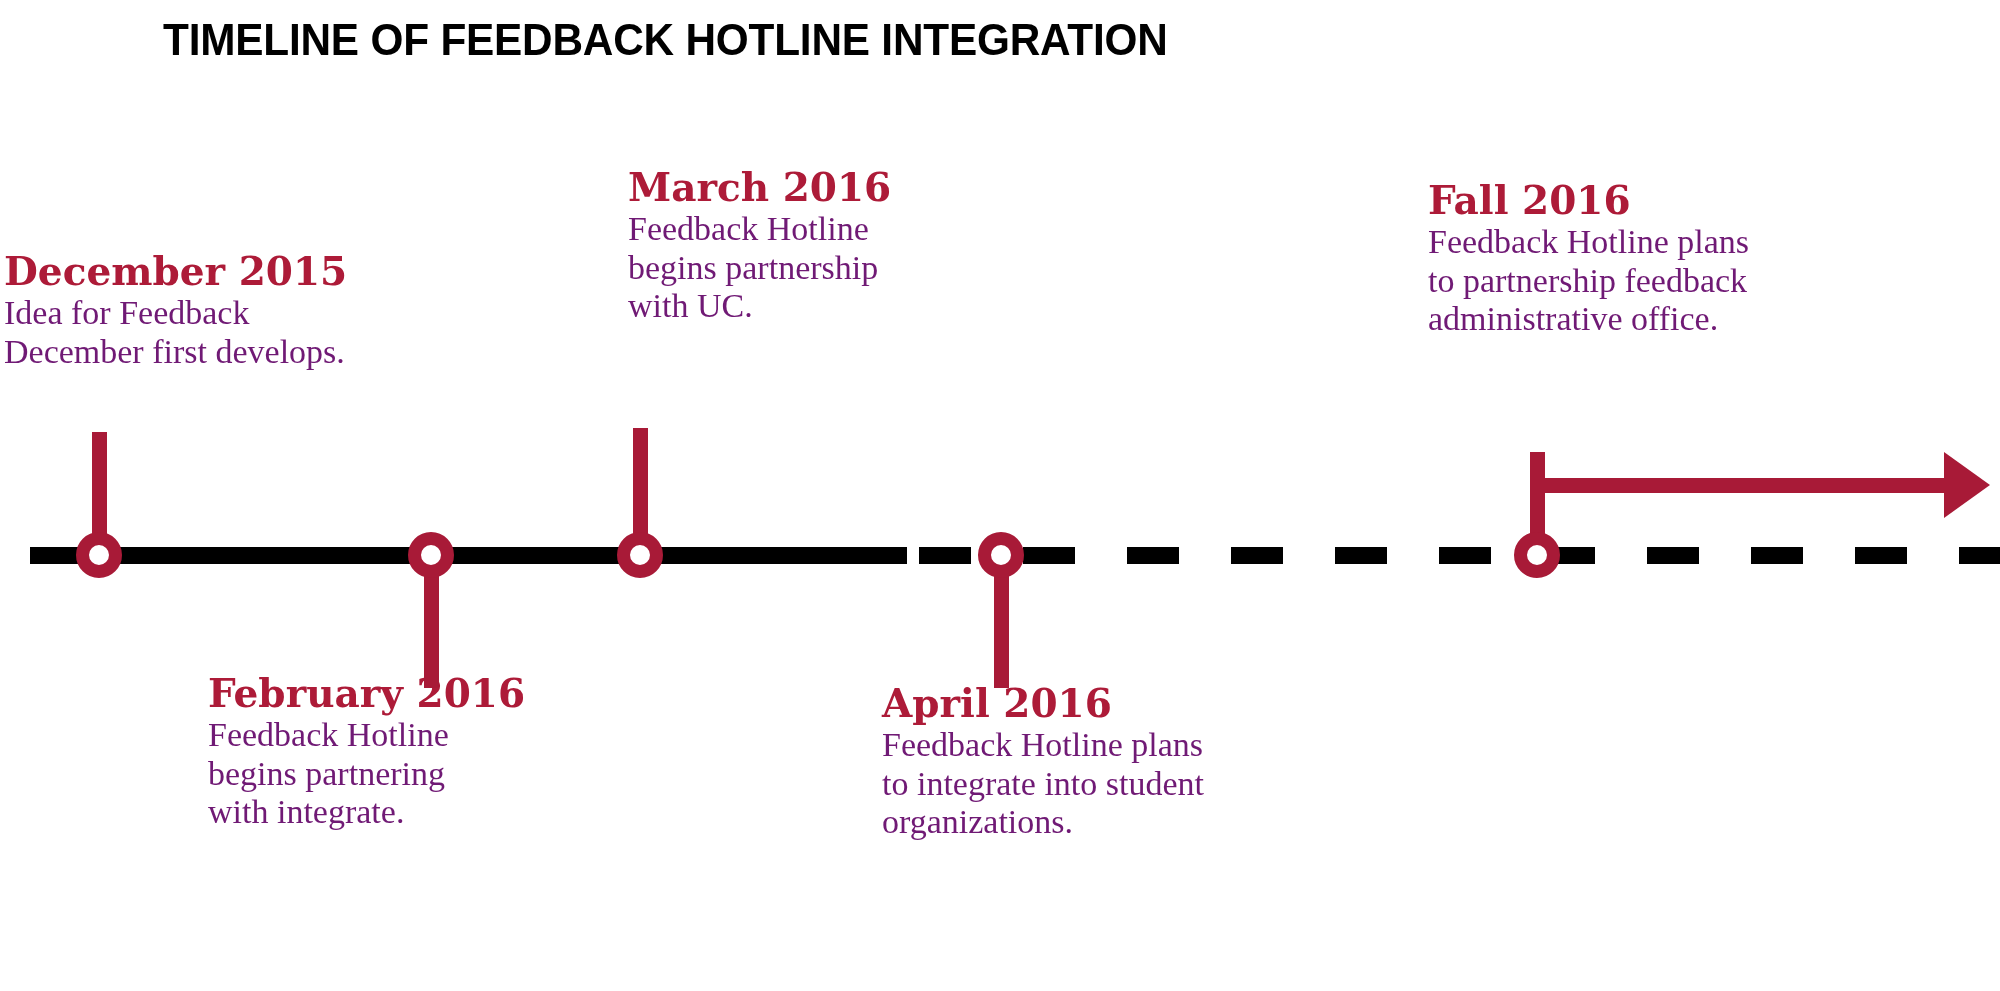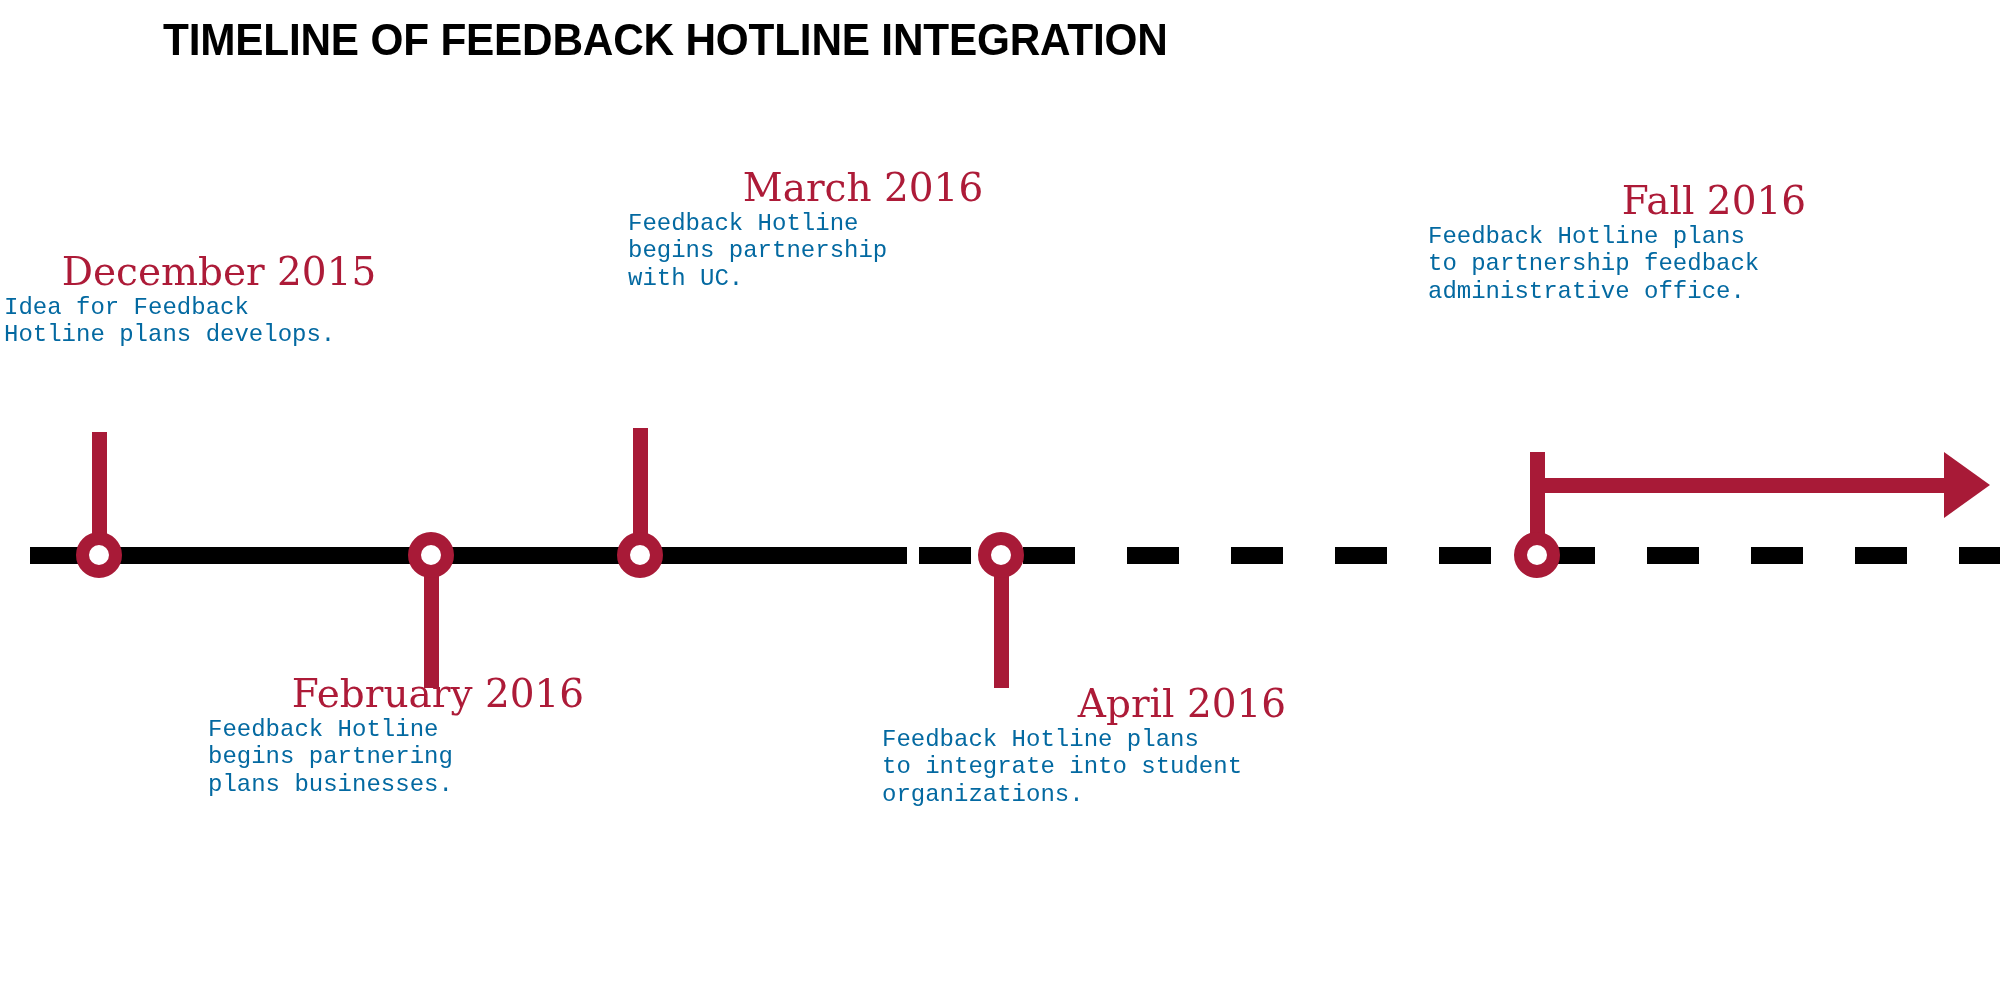--- a/index.html
+++ b/index.html
@@ -80,33 +80,32 @@
     border-left: 46px solid #A81A37;
     z-index: 4;
   }
 
   
   .event {
     position: absolute;
   }
   .event-heading {
     font-family: "DejaVu Serif", "Liberation Serif", serif;
-    font-weight: normal;
+    font-weight: bold;
     font-size: 39px;
     color: #AD1B38;
     line-height: 1.06;
     white-space: nowrap;
     margin: 0 0 2px 0;
-    text-align: center;
   }
   .event-body {
-    font-family: Liberation Mono, monospace;
+    font-family: Liberation Serif, serif;
     font-weight: normal;
-    font-size: 24px;
-    color: #0369a1;
+    font-size: 34px;
+    color: #701a75;
     line-height: 1.13;
     margin: 0;
   }
   .event-body span {
     display: block;
     white-space: nowrap;
   }
 </style>
 </head>
 <body>
@@ -118,32 +117,32 @@
   <div class="axis-solid" style="left:30px; top:547px; width:877px;"></div>
 
   <div class="axis-dashed" style="left:919px; top:547px; width:1081px;"></div>
 
   <div class="stem" style="left:92px; top:432px; height:128px;"></div>
   <div class="marker-ring" style="left:76px; top:532px;"></div>
   <div class="event" style="left:4px; top:251px; width:430px;">
     <div class="event-heading">December 2015</div>
     <div class="event-body">
       <span>Idea for Feedback</span>
-      <span>Hotline plans develops.</span>
+      <span>December first develops.</span>
     </div>
   </div>
 
   <div class="stem" style="left:424px; top:555px; height:133px;"></div>
   <div class="marker-ring" style="left:408px; top:532px;"></div>
   <div class="event" style="left:208px; top:673px; width:460px;">
     <div class="event-heading">February 2016</div>
     <div class="event-body">
       <span>Feedback Hotline</span>
       <span>begins partnering</span>
-      <span>plans businesses.</span>
+      <span>with integrate.</span>
     </div>
   </div>
 
   <div class="stem" style="left:633px; top:428px; height:132px;"></div>
   <div class="marker-ring" style="left:617px; top:532px;"></div>
   <div class="event" style="left:628px; top:167px; width:470px;">
     <div class="event-heading">March 2016</div>
     <div class="event-body">
       <span>Feedback Hotline</span>
       <span>begins partnership</span>

